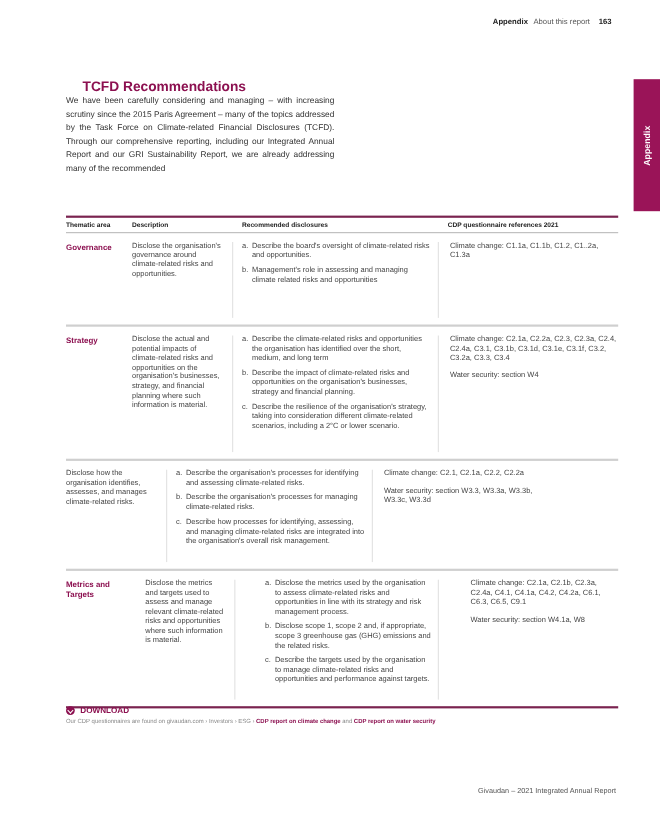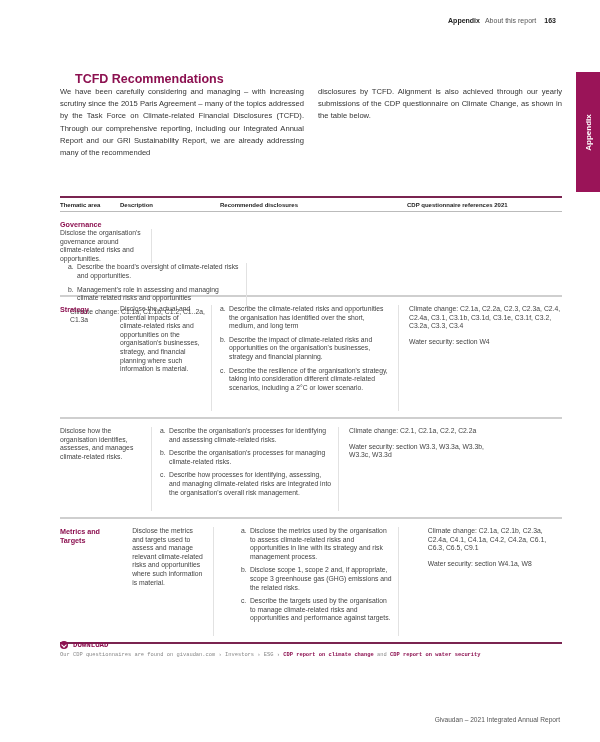--- a/index.html
+++ b/index.html
@@ -30,26 +30,26 @@
   .head .c3, .head .c4 { padding-left: 8px; }
 
   .row { display: flex; font-size: 6.8px; line-height: 8.6px; color: #444; border-bottom: 2px solid #cfcfcf; padding: 8px 0 6px; }
   .row .c1 { font-weight: bold; color: #8c1050; font-size: 7.2px; line-height: 9px; padding-right: 4px; }
   .row .c2 { border-right: 1px solid #e2e2e2; padding-right: 8px; }
   .row .c3 { border-right: 1px solid #e2e2e2; padding-right: 6px; }
   .disc { display: flex; margin-bottom: 5px; }
   .disc .lt { width: 9px; flex-shrink: 0; }
   .ref + .ref { margin-top: 7px; }
 
-  .row.r1 { height: 85px; flex-direction: column; }
+  .row.r1 { height: 85px; }
   .row.r2 { height: 122px; }
   .row.r3 { height: 100px; }
   .row.r4 { height: 125px; border-bottom: 2px solid #7a2450; gap: 19px; }
 
-  .download { position: absolute; top: 641px; left: 60px; font-size: 7.4px; font-family: Liberation Mono, monospace; }
+  .download { position: absolute; top: 641px; left: 60px; font-size: 7.4px; }
   .download .dl-title { display: flex; align-items: center; gap: 5px; font-weight: bold; color: #8c1050; }
   .download .dl-icon { width: 8px; height: 8px; border-radius: 50%; background: #8c1050; display: inline-block; position: relative; }
   .download .dl-icon::after { content: ""; position: absolute; left: 2px; top: 2px; width: 3px; height: 3px; border-right: 1px solid #fff; border-bottom: 1px solid #fff; transform: rotate(45deg); }
   .download .dl-text { margin-top: 3px; font-size: 5.4px; color: #888; }
   .download .dl-text b { color: #8c1050; }
 
   .footer { position: absolute; top: 716px; right: 40px; font-size: 6.6px; color: #555; }
 </style>
 </head>
 <body>
@@ -64,21 +64,20 @@
   <span>Appendix</span>
 </div>
 
 <h1 class="title">TCFD Recommendations</h1>
 
 <div class="intro">
   <div class="col">
     <p>We have been carefully considering and managing – with increasing scrutiny since the 2015 Paris Agreement – many of the topics addressed by the Task Force on Climate-related Financial Disclosures (TCFD). Through our comprehensive reporting, including our Integrated Annual Report and our GRI Sustainability Report, we are already addressing many of the recommended</p>
   </div>
   <div class="col">
-    <p>disclosures by TCFD. Alignment is also achieved through our yearly submissions of the CDP questionnaire on Climate Change, as shown in the table below.</p>
   </div>
 </div>
 
 <div class="tbl">
   <div class="top-rule"></div>
   <div class="head">
     <div class="c1">Thematic area</div>
     <div class="c2">Description</div>
     <div class="c3">Recommended disclosures</div>
     <div class="c4">CDP questionnaire references 2021</div>

